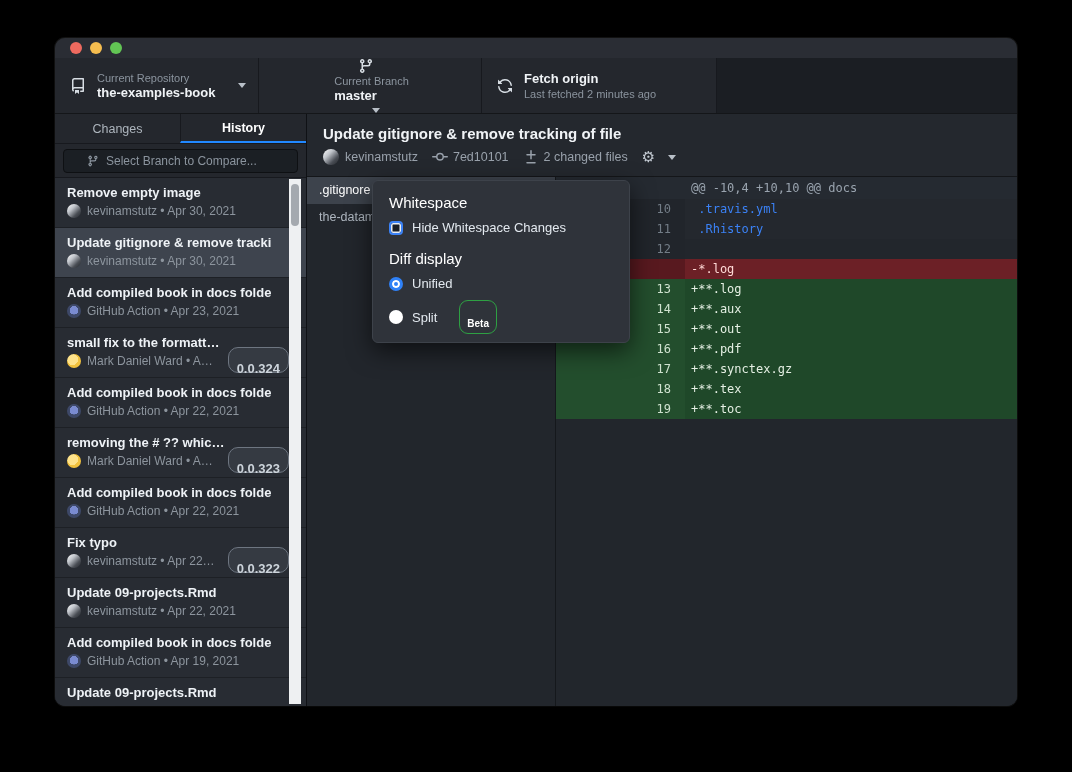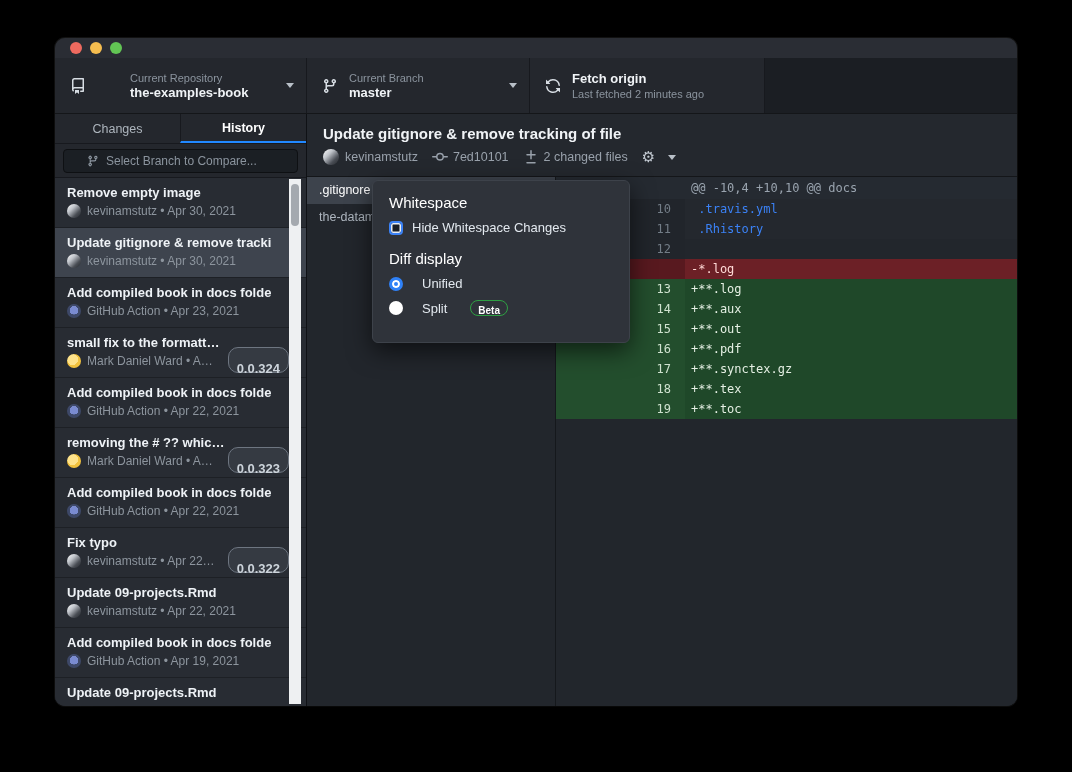--- a/index.html
+++ b/index.html
@@ -12,21 +12,21 @@
   }
 
   
   .titlebar { height:20px; background:#2a2d34; display:flex; align-items:center; padding-left:15px; gap:8px; }
   .tl-dot { width:12px; height:12px; border-radius:50%; }
   .tl-red { background:#ee6a5f; } .tl-yellow { background:#f5bd4f; } .tl-green { background:#62c554; }
 
   
   .toolbar { height:56px; display:flex; background:#24272d; border-bottom:1px solid #141619; }
   .tb-section { display:flex; align-items:center; padding:0 12px 0 15px; border-right:1px solid #17191e; }
-  .tb-repo { width:252px;gap:33px; } .tb-branch { width:223px; } .tb-fetch { width:235px; }
+  .tb-repo { width:204px; } .tb-branch { width:223px;flex-direction:column; } .tb-fetch { width:235px; }
   .tb-fill { flex:1; background:#1b1e23; border-right:none; }
   .tb-icon { width:16px; height:16px; flex-shrink:0; margin-right:11px; }
   .tb-icon svg { display:block; width:16px; height:16px; fill:#d7dde3; }
   .tb-text { flex:1; min-width:0; }
   .tb-label { font-size:11px; color:#8b949e; line-height:14px; }
   .tb-value { font-size:13px; font-weight:bold; color:#f0f3f6; line-height:16px; white-space:nowrap; }
   .caret { width:0; height:0; border-left:4px solid transparent; border-right:4px solid transparent; border-top:5px solid #b9c0c8; margin-left:8px; }
 
   
   .content { position:absolute; top:76px; left:0; right:0; bottom:0; display:flex; }
@@ -80,25 +80,25 @@
   .added .g-old, .added .g-new { background:#234e2d; color:#cfe2cf; }
   .added .code { background:#1f4829; color:#e4efe3; }
   .diff-fill { flex:1; background:#22262c; }
 
   
   .popup { position:absolute; left:317px; top:142px; width:258px; height:163px; background:#2f333a; border:1px solid #3d424a; border-radius:6px; box-shadow:0 8px 24px rgba(0,0,0,.6); z-index:50; padding:13px 16px; color:#e3e9ef; }
   .popup h3 { font-size:15px; font-weight:normal; color:#fff; }
   .check-row { display:flex; align-items:center; gap:9px; margin-top:9px; font-size:13px; }
   .checkbox { width:14px; height:14px; border:2px solid #3b82f6; border-radius:4px; background:#1a1f26; box-shadow:inset 0 0 0 1.5px #e8edf2; flex-shrink:0; }
   .popup h3 + .check-row + h3, .dd-head { margin-top:15px; }
-  .radio-row { display:flex; align-items:center; gap:19px; margin-top:9px; font-size:13px; }
+  .radio-row { display:flex; align-items:center; gap:9px; margin-top:9px; font-size:13px; }
   .radio { width:14px; height:14px; border-radius:50%; flex-shrink:0; }
   .radio.on { background:#2f81f7; border:3px solid #2f81f7; box-shadow:inset 0 0 0 2px #fff; }
   .radio.off { background:#fff; }
-  .beta { border:1px solid #2ea043; border-radius:9px; padding:3px 7px; height:16px; line-height:14px; font-size:10px; font-weight:bold; color:#fff; margin-left:4px; }
+  .beta { border:1px solid #2ea043; border-radius:9px; padding:16px 7px; height:16px; line-height:14px; font-size:10px; font-weight:bold; color:#fff; margin-left:13px; }
 </style>
 </head>
 <body>
 
 <div class="window">
 
   <div class="titlebar">
     <span class="tl-dot tl-red"></span>
     <span class="tl-dot tl-yellow"></span>
     <span class="tl-dot tl-green"></span>

